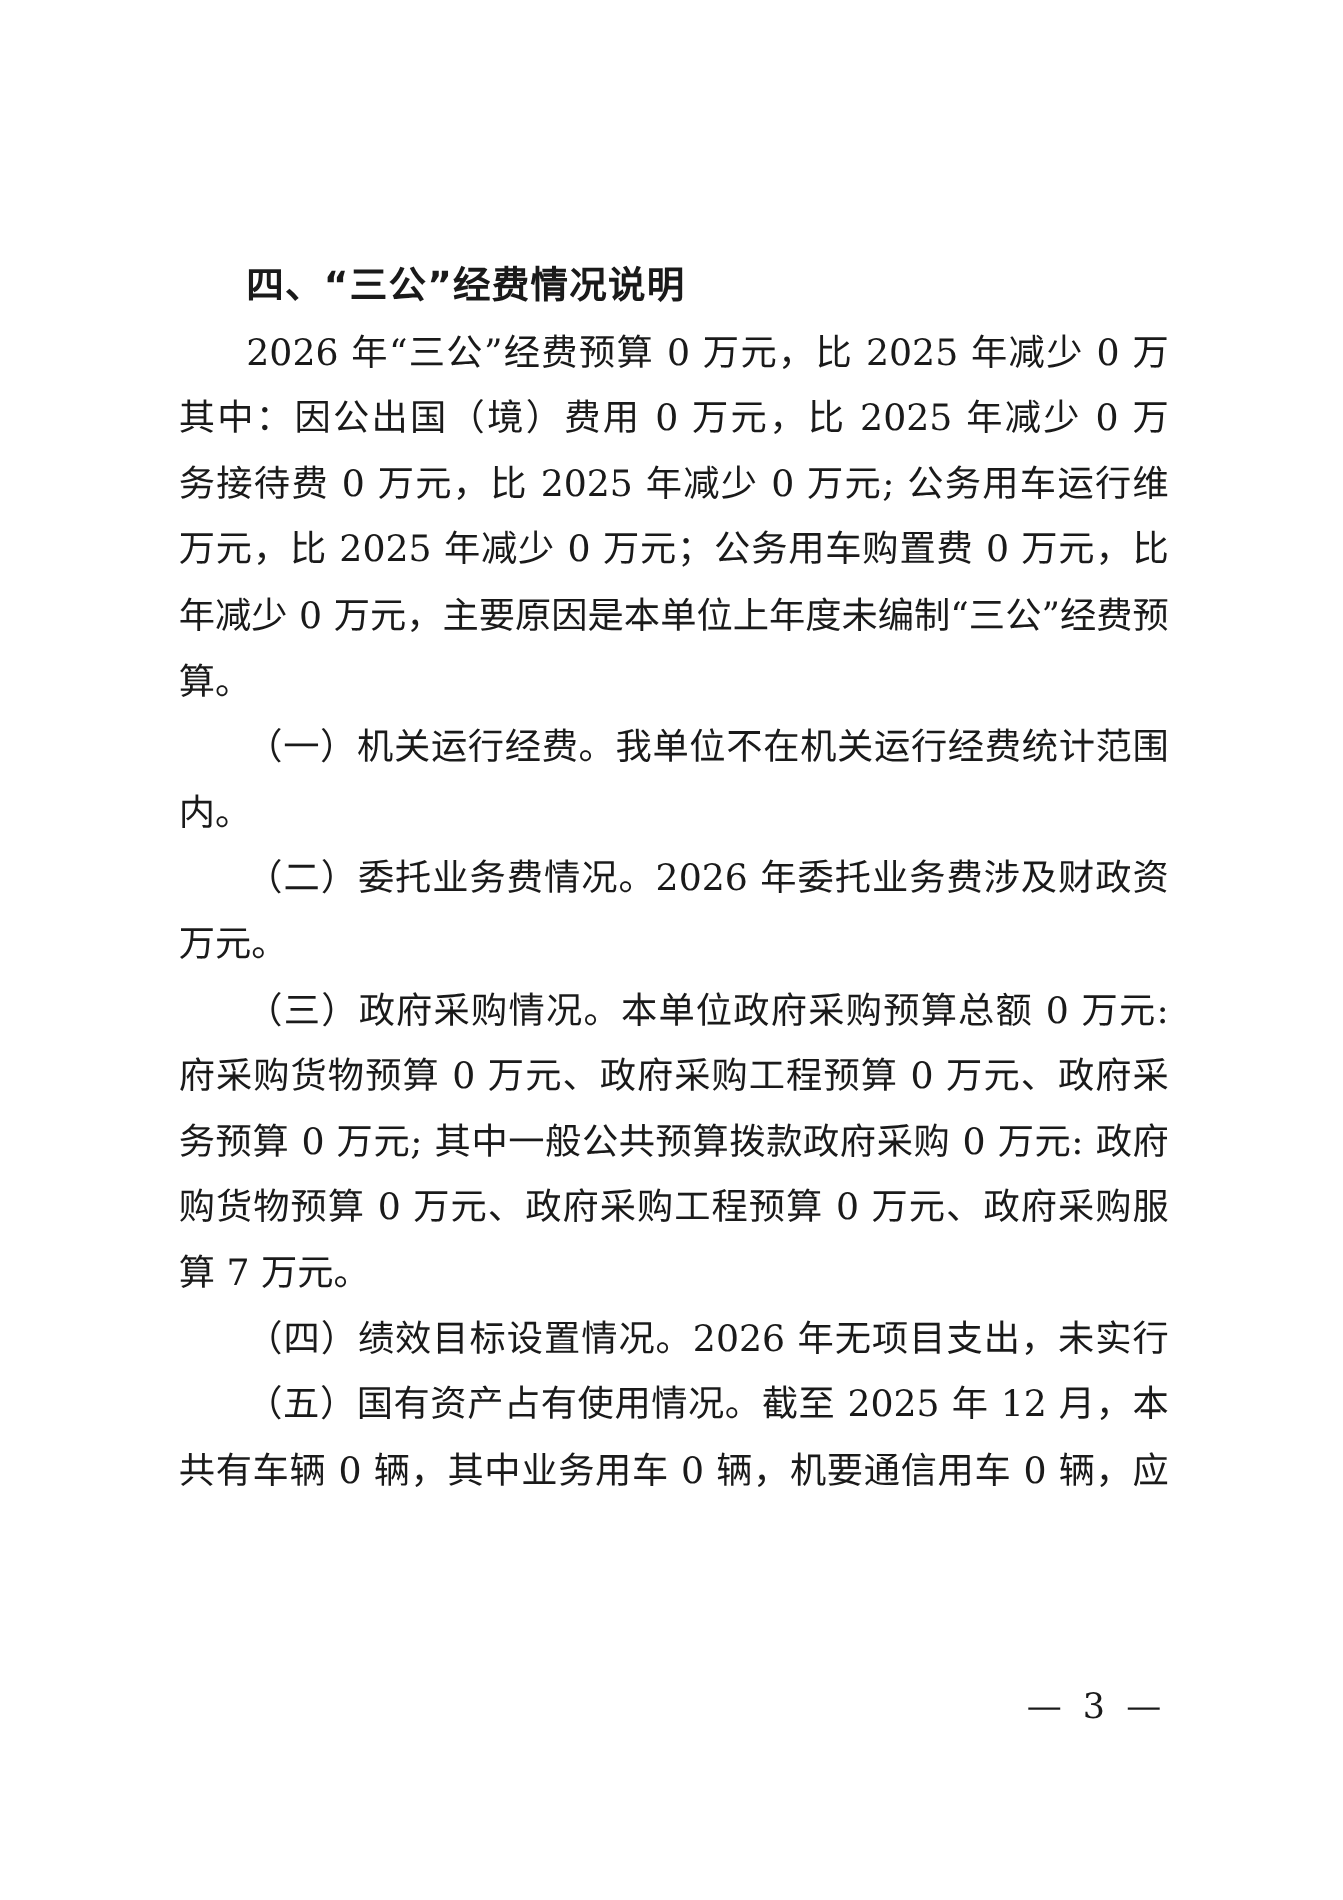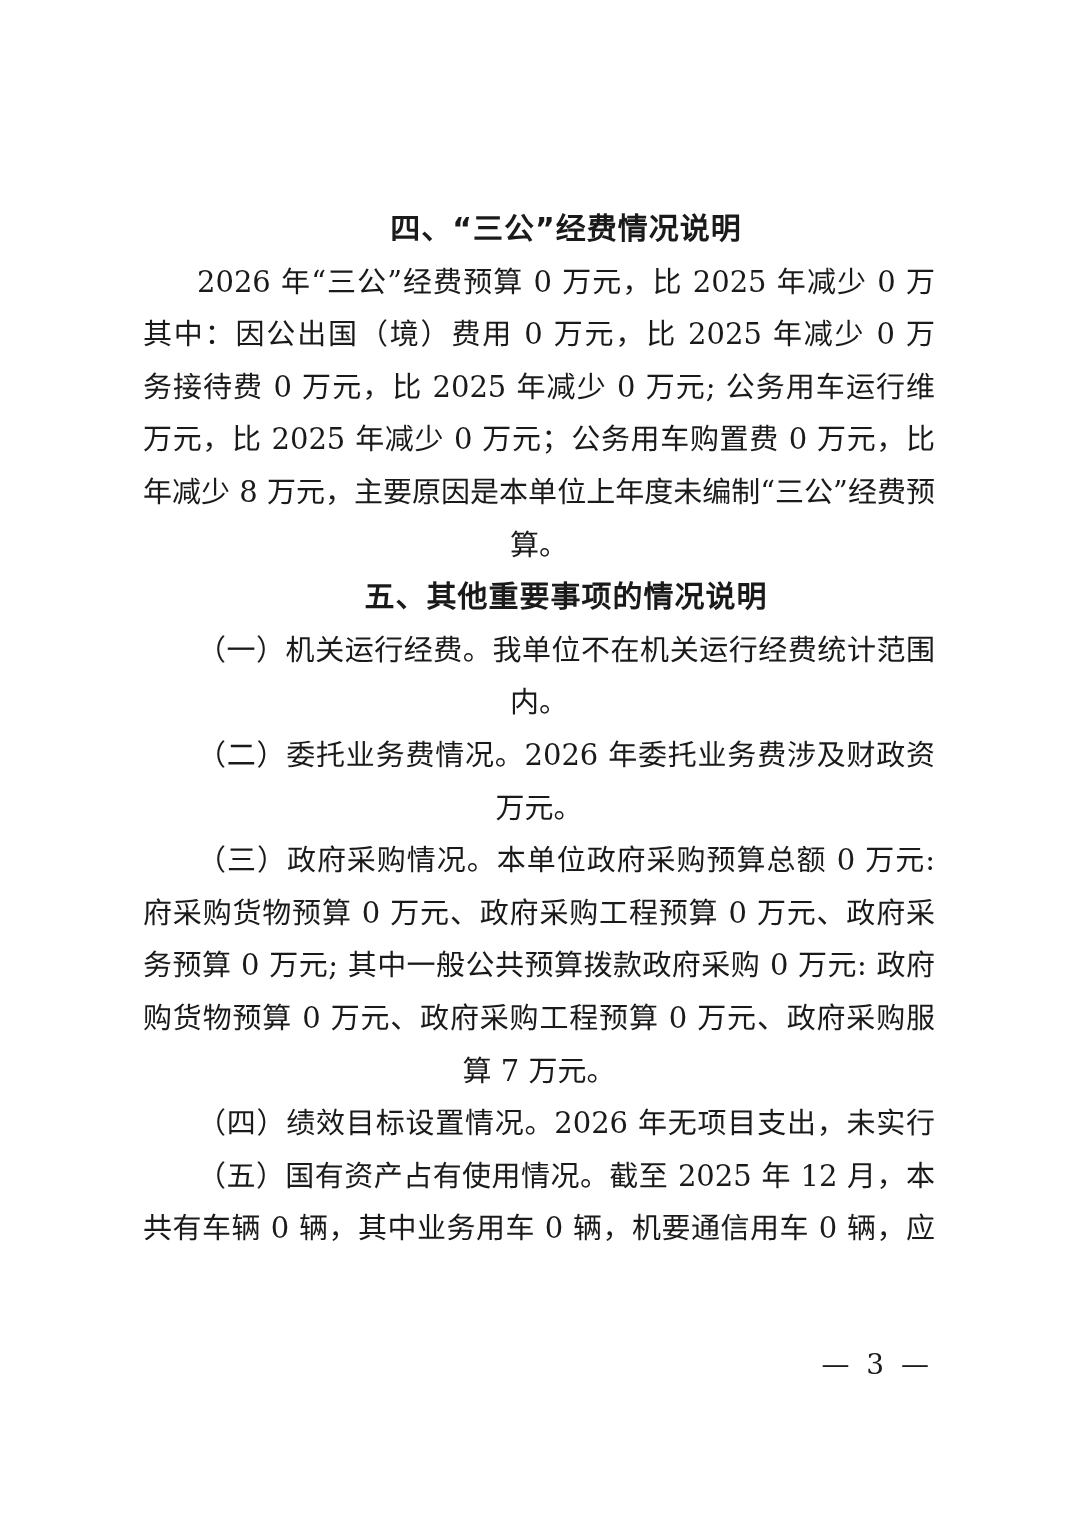--- a/index.html
+++ b/index.html
@@ -22,21 +22,21 @@
     left: 143px;
     top: 203px;
     width: 792px;
   }
   .line {
     height: 52.6px;
     line-height: 52.6px;
     font-size: 29px;
     white-space: nowrap;
     overflow: hidden;
-    text-align: center;
+    text-align: left;
   }
   .line.justify {
     white-space: normal;
     text-align: justify;
     text-align-last: justify;
     text-justify: inter-character;
   }
   .line.indent {
     padding-left: 54px;
   }
@@ -61,23 +61,22 @@
 </head>
 <body>
 
 <div class="page">
   <div class="content">
     <div class="line heading indent">四、“三公”经费情况说明</div>
     <div class="line indent justify">2026 年“三公”经费预算 0 万元，比 2025 年减少 0 万元。</div>
     <div class="line justify">其中：因公出国（境）费用 0 万元，比 2025 年减少 0 万元；公</div>
     <div class="line justify">务接待费 0 万元，比 2025 年减少 0 万元; 公务用车运行维护费 0</div>
     <div class="line justify">万元，比 2025 年减少 0 万元；公务用车购置费 0 万元，比 2025</div>
-    <div class="line justify">年减少 8 万元，主要原因是本单位上年度未编制“三公”经费预</div>
+    <div class="line justify">年减少 0 万元，主要原因是本单位上年度未编制“三公”经费预</div>
     <div class="line">算。</div>
-    <div class="line heading indent">五、其他重要事项的情况说明</div>
     <div class="line indent justify">（一）机关运行经费。我单位不在机关运行经费统计范围之</div>
     <div class="line">内。</div>
     <div class="line indent justify">（二）委托业务费情况。2026 年委托业务费涉及财政资金 0</div>
     <div class="line">万元。</div>
     <div class="line indent justify">（三）政府采购情况。本单位政府采购预算总额 0 万元: 政</div>
     <div class="line justify">府采购货物预算 0 万元、政府采购工程预算 0 万元、政府采购服</div>
     <div class="line justify">务预算 0 万元; 其中一般公共预算拨款政府采购 0 万元: 政府采</div>
     <div class="line justify">购货物预算 0 万元、政府采购工程预算 0 万元、政府采购服务预</div>
     <div class="line">算 7 万元。</div>
     <div class="line indent justify">（四）绩效目标设置情况。2026 年无项目支出，未实行绩</div>

